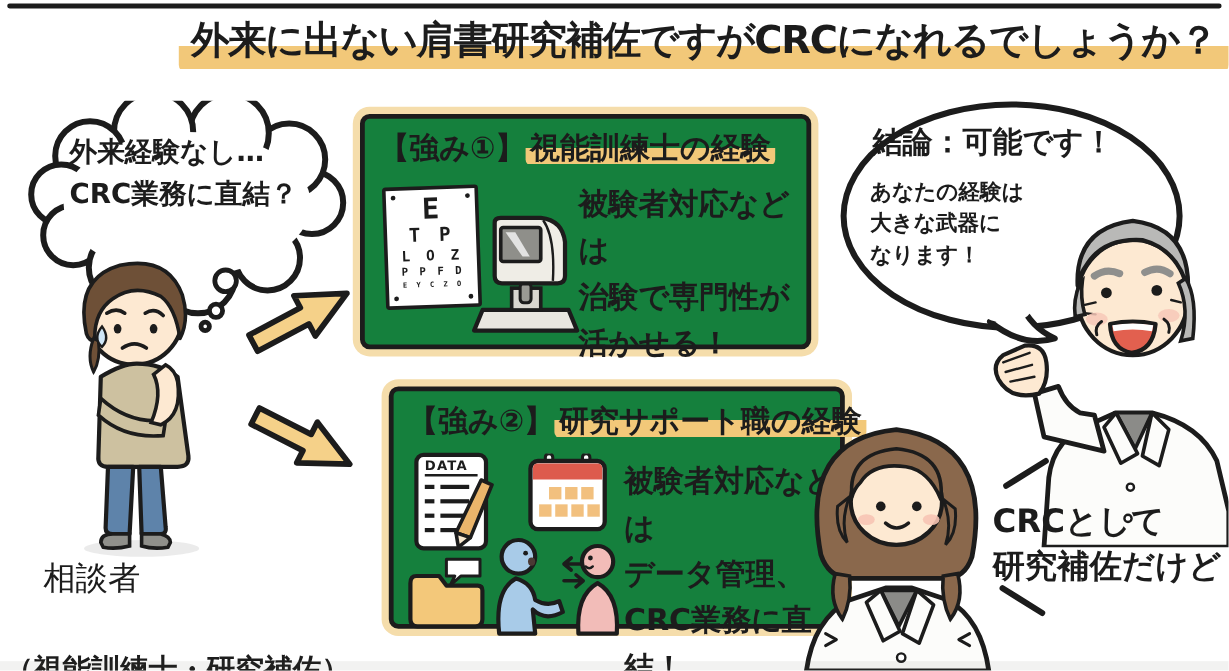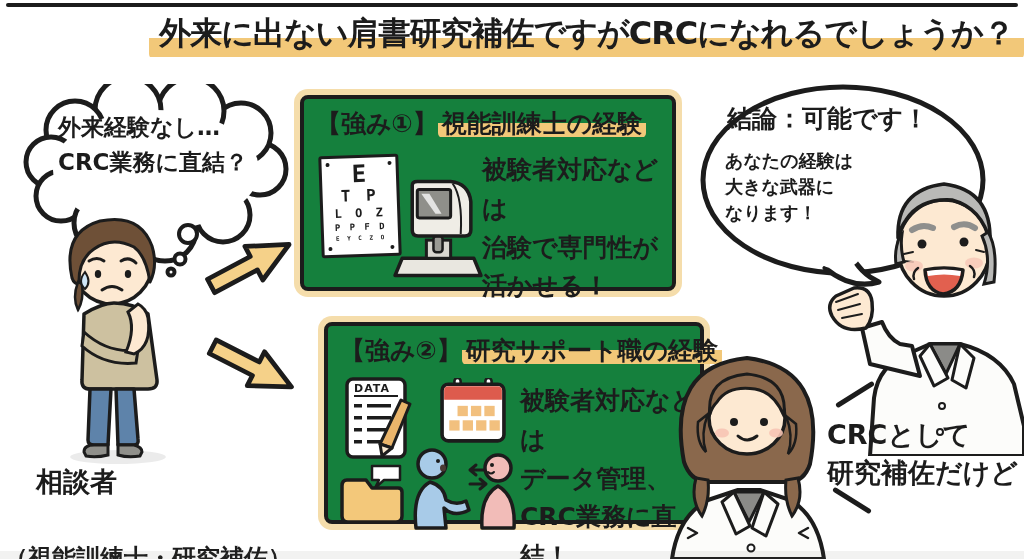--- a/index.html
+++ b/index.html
@@ -50,21 +50,21 @@
   .ec-r2{font-size:16px;line-height:1.15;letter-spacing:3px;}
   .ec-r3{font-size:12px;line-height:1.25;letter-spacing:3px;}
   .ec-r4{font-size:9px;line-height:1.35;letter-spacing:2px;}
   .ec-r5{font-size:6px;line-height:1.6;letter-spacing:2px;}
 
   
   .svg-abs{position:absolute;}
   .data-label{position:absolute;left:10px;top:6px;font-size:11px;font-weight:800;letter-spacing:1px;}
 
   
-  .consult-label{left:36px;top:464px;font-size:27px;font-weight:700;}
+  .consult-label{left:36px;top:464px;font-size:27px;font-weight:400;}
   .consult-sublabel{left:4px;top:498px;font-size:24px;font-weight:800;white-space:nowrap;margin-top:44px;}
 
   
   .conclusion-head{left:727px;top:102px;width:260px;font-size:25px;font-weight:800;white-space:nowrap;}
   .conclusion-lines{left:725px;top:148px;width:210px;font-size:18px;font-weight:800;line-height:1.45;}
 
   
   .closing-text{left:827px;top:416px;width:190px;font-size:27px;font-weight:800;line-height:1.4;white-space:nowrap;}
   .slash{position:absolute;width:44px;height:5px;background:var(--ink);border-radius:3px;}
   .slash-top{left:833px;top:392px;transform:rotate(-32deg);}

